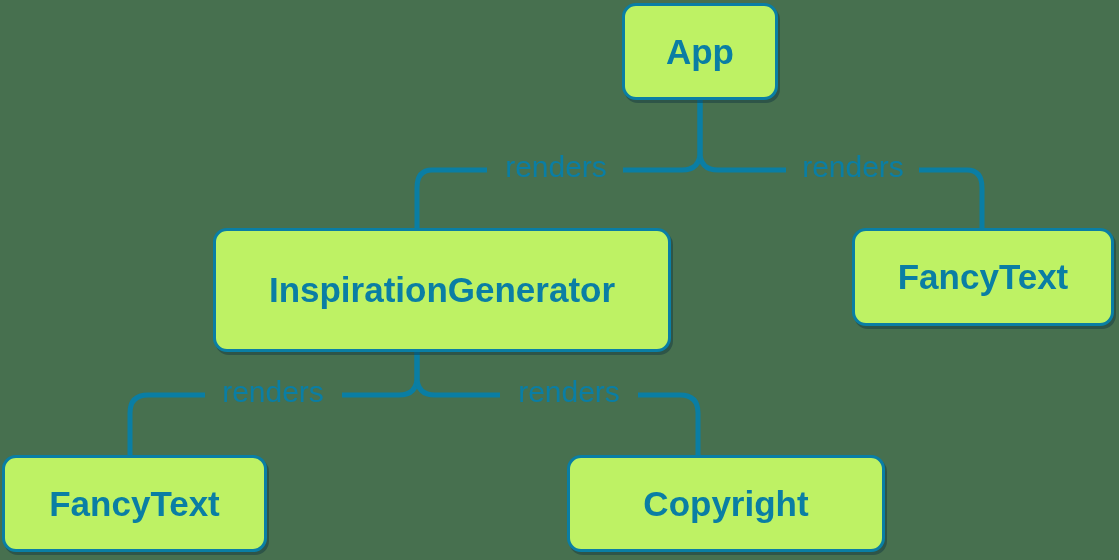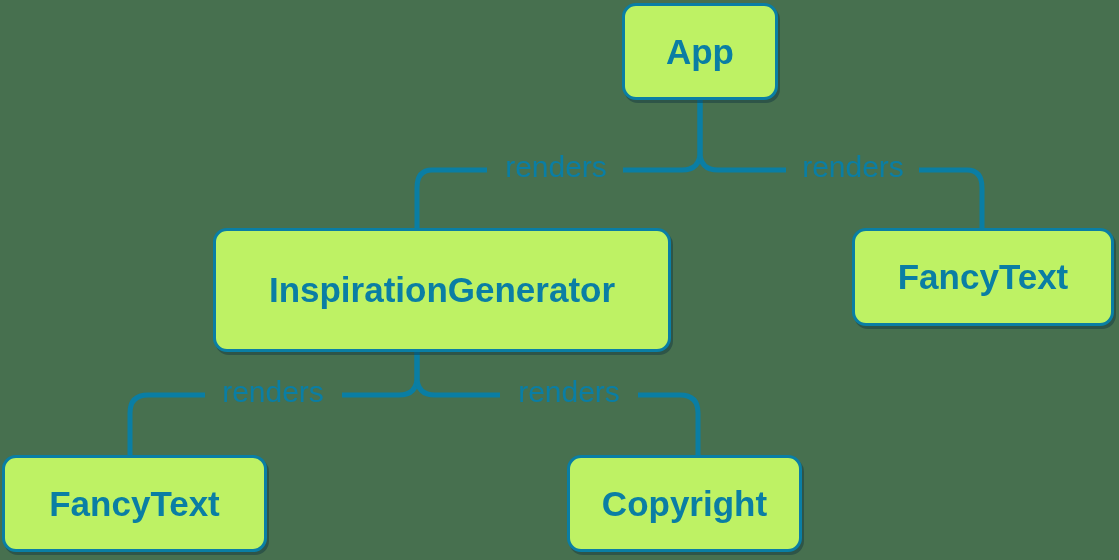--- a/index.html
+++ b/index.html
@@ -38,21 +38,21 @@
     justify-content: center;
     color: #0a7ea4;
     font-size: 35px;
     font-weight: 700;
     white-space: nowrap;
   }
   .node-app          { left: 622px; top: 3px;   width: 156px; height: 97px; }
   .node-ig           { left: 197px; top: 228px; width: 458px; height: 124px; margin-left: 16px; }
   .node-ft-right     { left: 852px; top: 228px; width: 262px; height: 98px; }
   .node-ft-left      { left: 2px;   top: 455px; width: 265px; height: 97px; }
-  .node-copyright    { left: 567px; top: 455px; width: 235px; height: 97px; }
+  .node-copyright    { left: 567px; top: 455px; width: 318px; height: 97px; }
   .edge-label {
     position: absolute;
     transform: translate(-50%, -50%);
     color: #0a7ea4;
     font-size: 30px;
     font-weight: 400;
     white-space: nowrap;
   }
   .edge-label-1 { left: 556px; top: 167px; }
   .edge-label-2 { left: 853px; top: 167px; }

